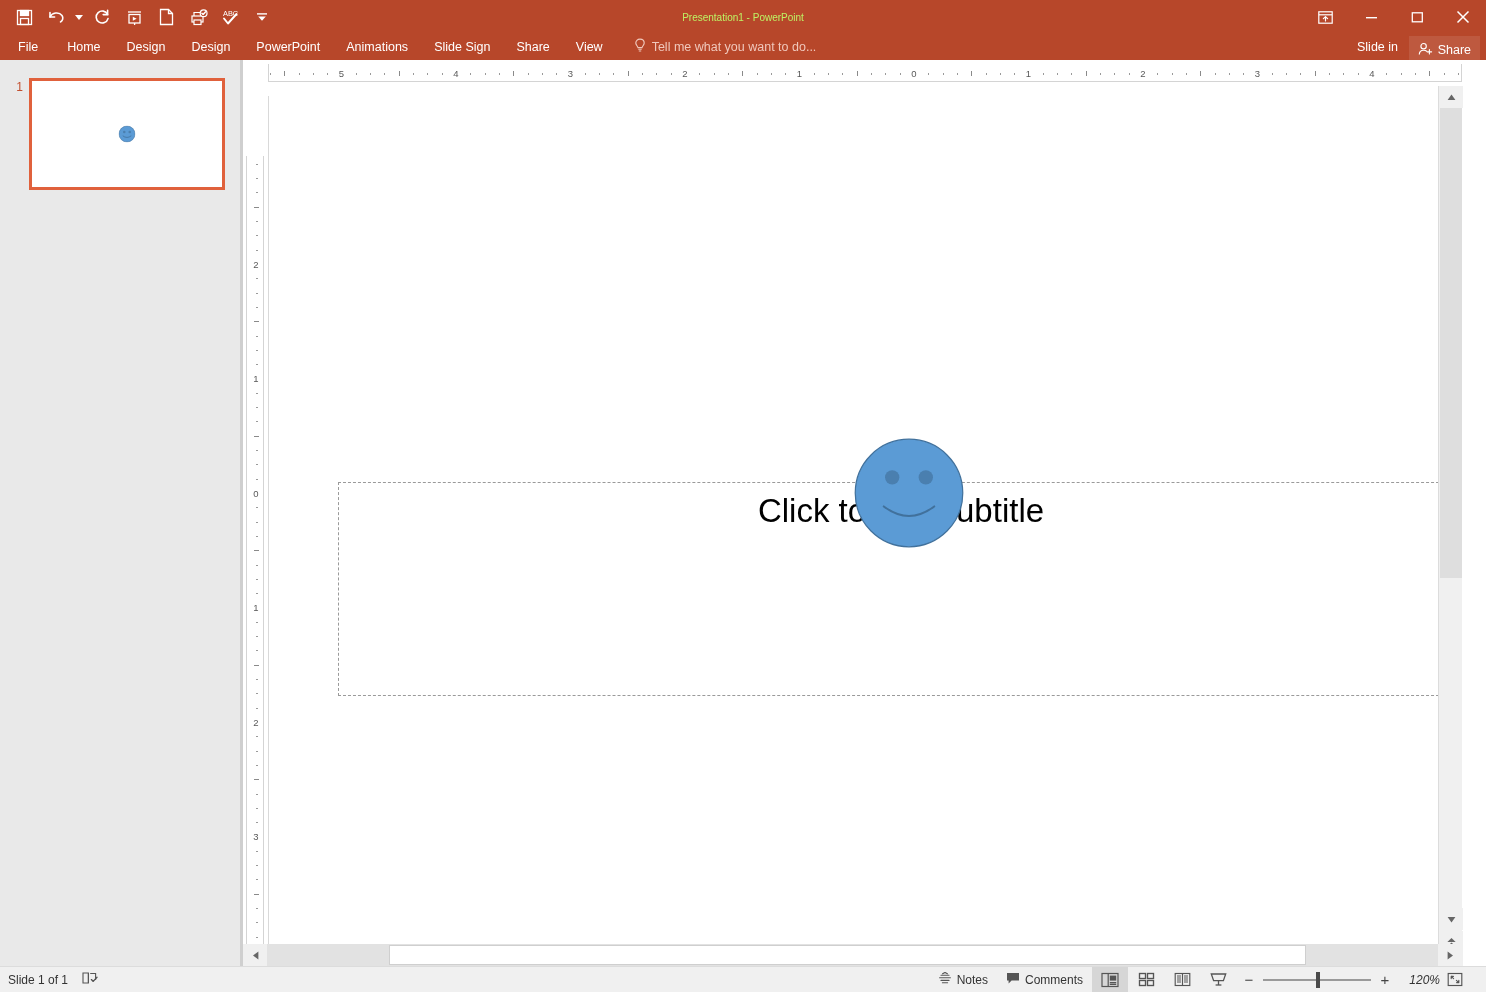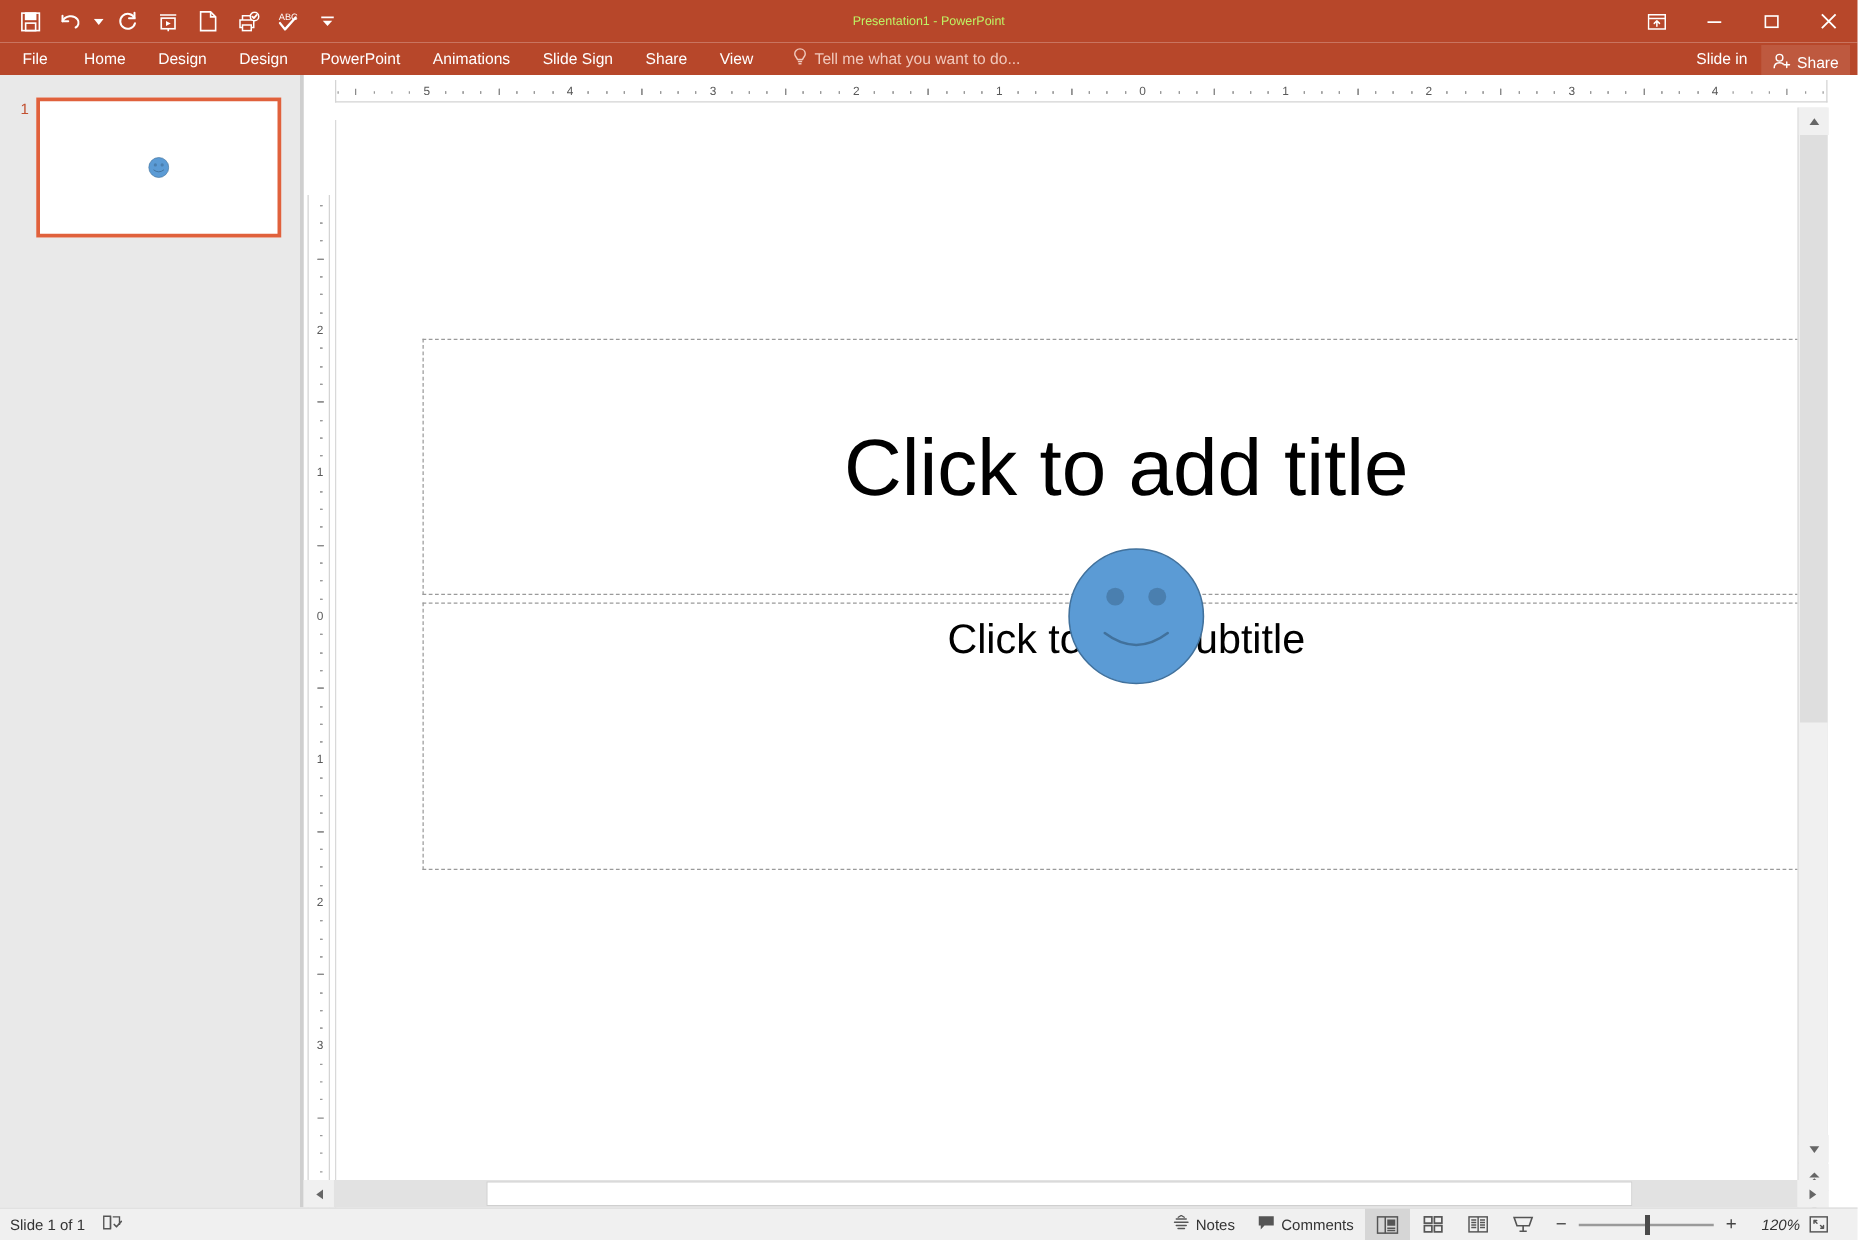--- a/index.html
+++ b/index.html
@@ -640,23 +640,20 @@
       <div class="mark minor" style="top: 723.438px;"></div>
       <div class="mark" style="top: 737.75px;"></div>
       <div class="mark minor" style="top: 752.062px;"></div>
       <div class="mark minor" style="top: 766.375px;"></div>
       <div class="mark minor" style="top: 780.688px;"></div>
     </div>
 
   <div class="slide-area">
     <div class="slide">
 
-      <div class="placeholder ph-title">
-        <span>Click to add title</span>
-      </div>
 
       <div class="placeholder ph-sub">
         <span>Click to add subtitle</span>
       </div>
 
       <div class="slide-face">
         <svg width="112" height="112" viewBox="0 0 100 100">
           <circle cx="50" cy="50" r="48" fill="#5B9BD5" stroke="#41719C" stroke-width="1.1"></circle>
           <circle cx="35" cy="36" r="6.4" fill="#4A7FAF"></circle>
           <circle cx="65" cy="36" r="6.4" fill="#4A7FAF"></circle>

